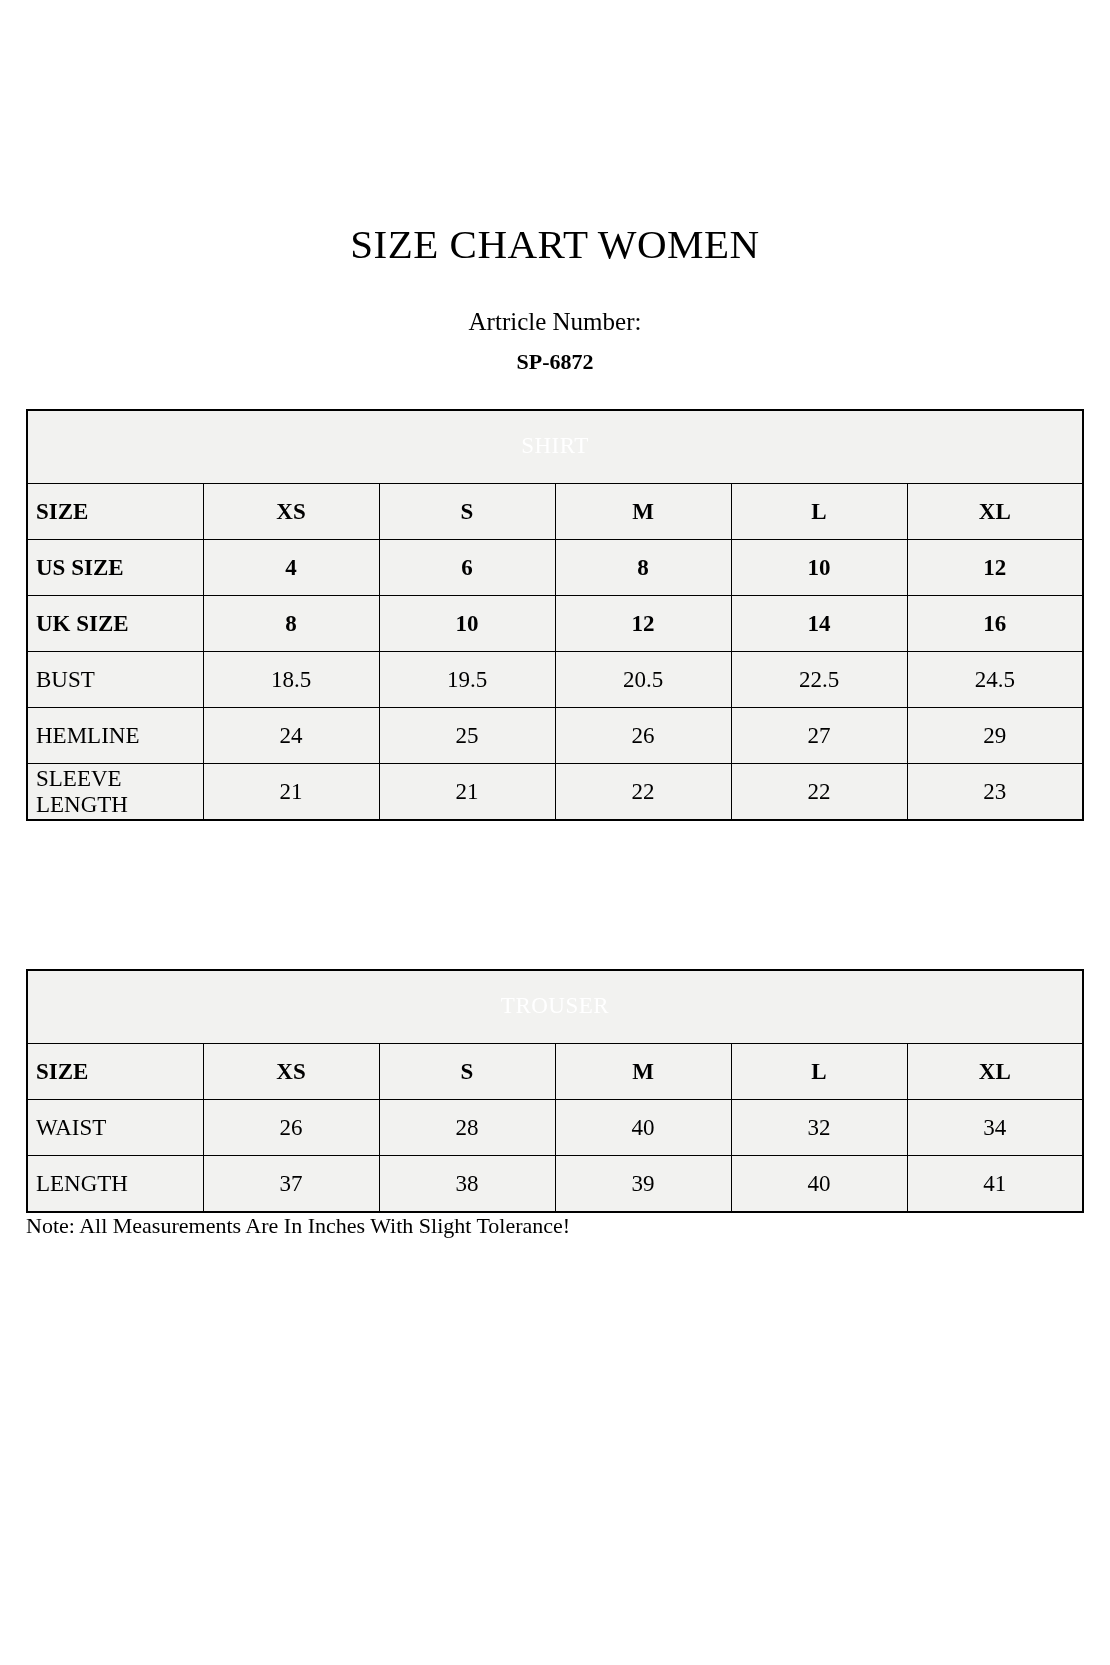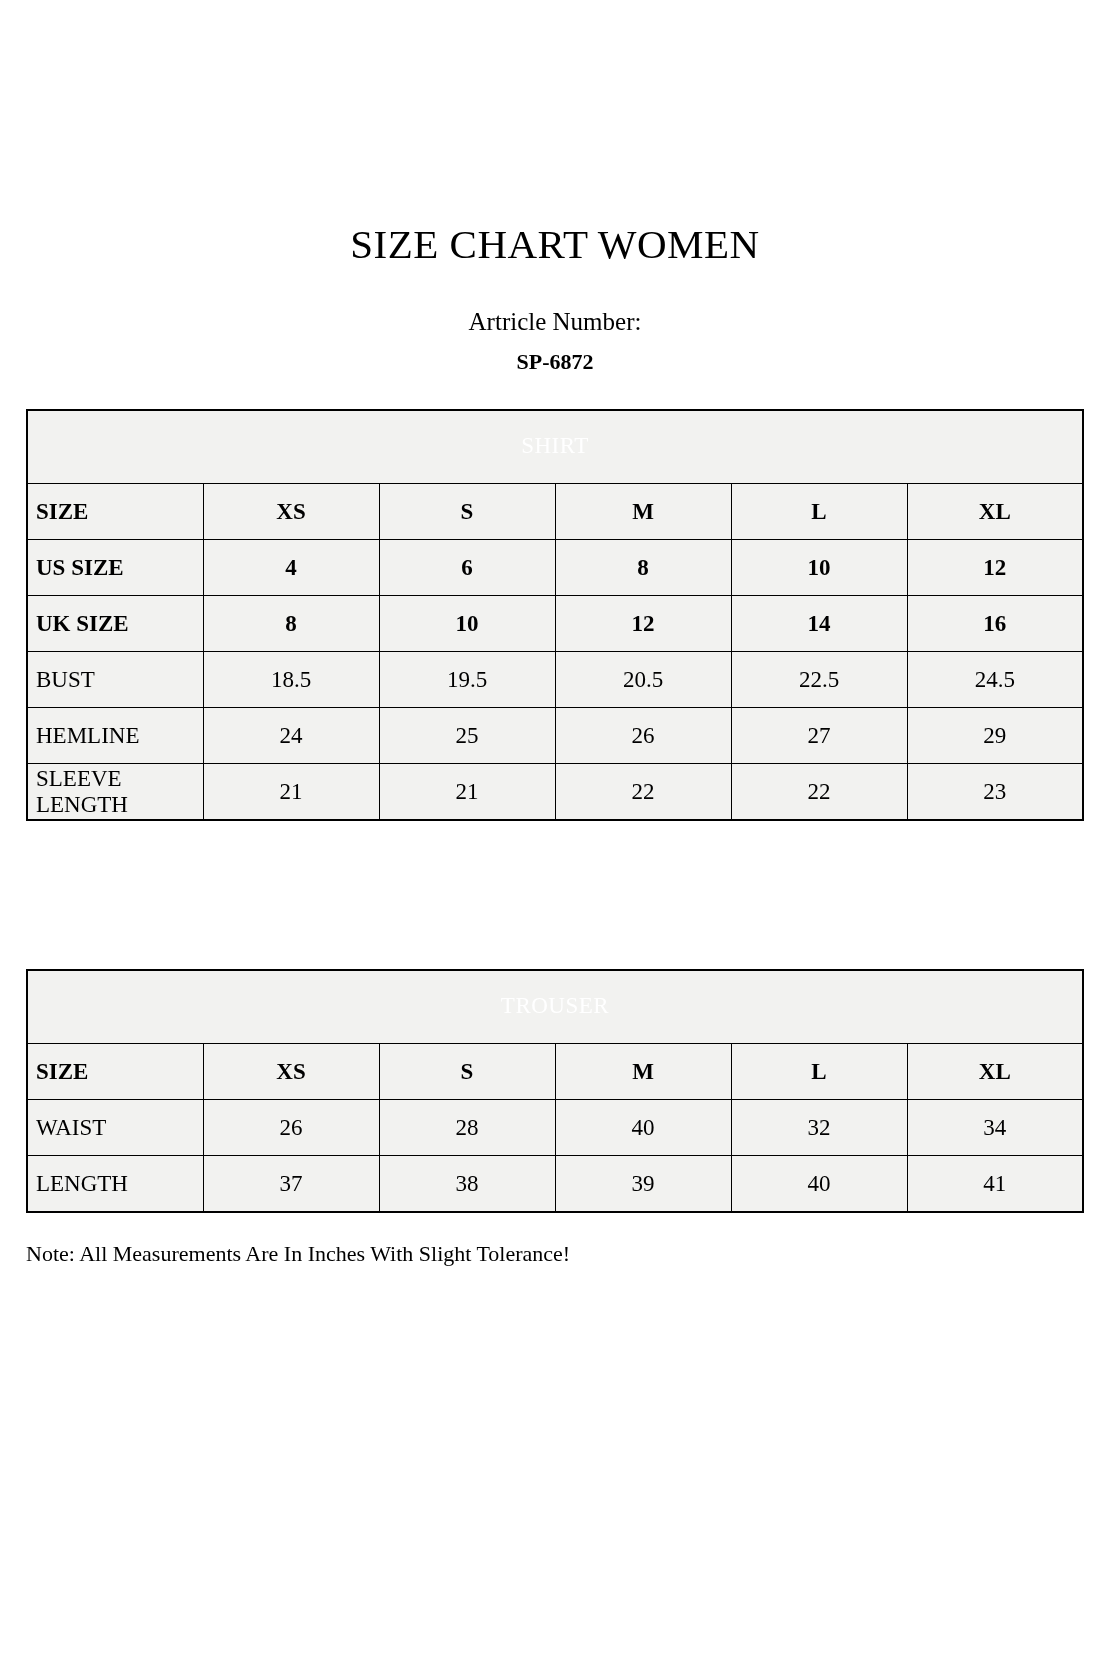--- a/index.html
+++ b/index.html
@@ -86,21 +86,20 @@
   tr.head-row td {
     font-weight: bold;
   }
   .spacer {
     height: 148px;
   }
   .note {
     margin: 0 auto;
     width: 1058px;
     font-size: 22px;
-    padding-top: 28px;
     text-align: left;
   }
 </style>
 </head>
 <body>
 
 <div class="page">
 
   <div class="doc-title">SIZE CHART WOMEN</div>
   <div class="article-label">Artricle Number:</div>

